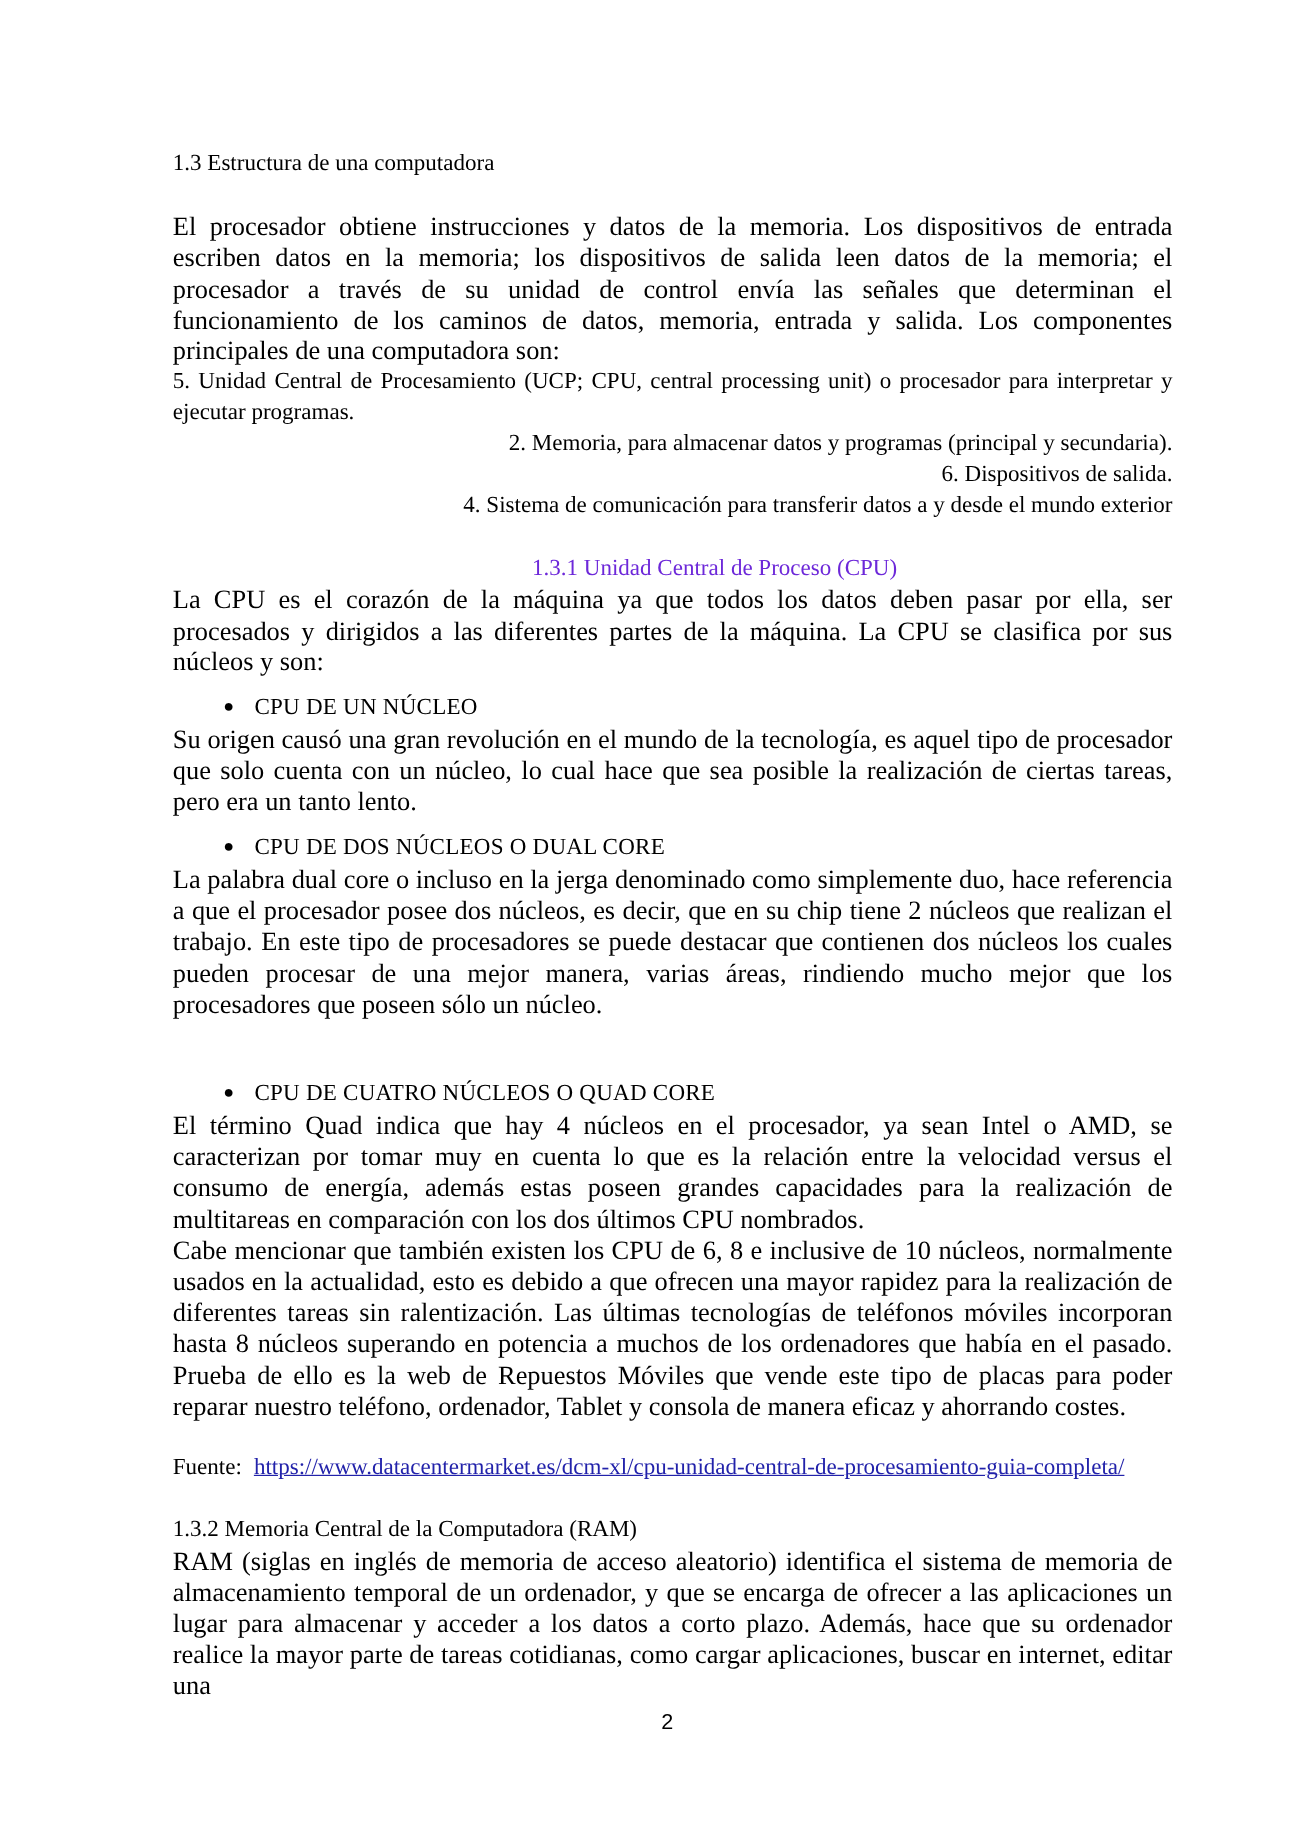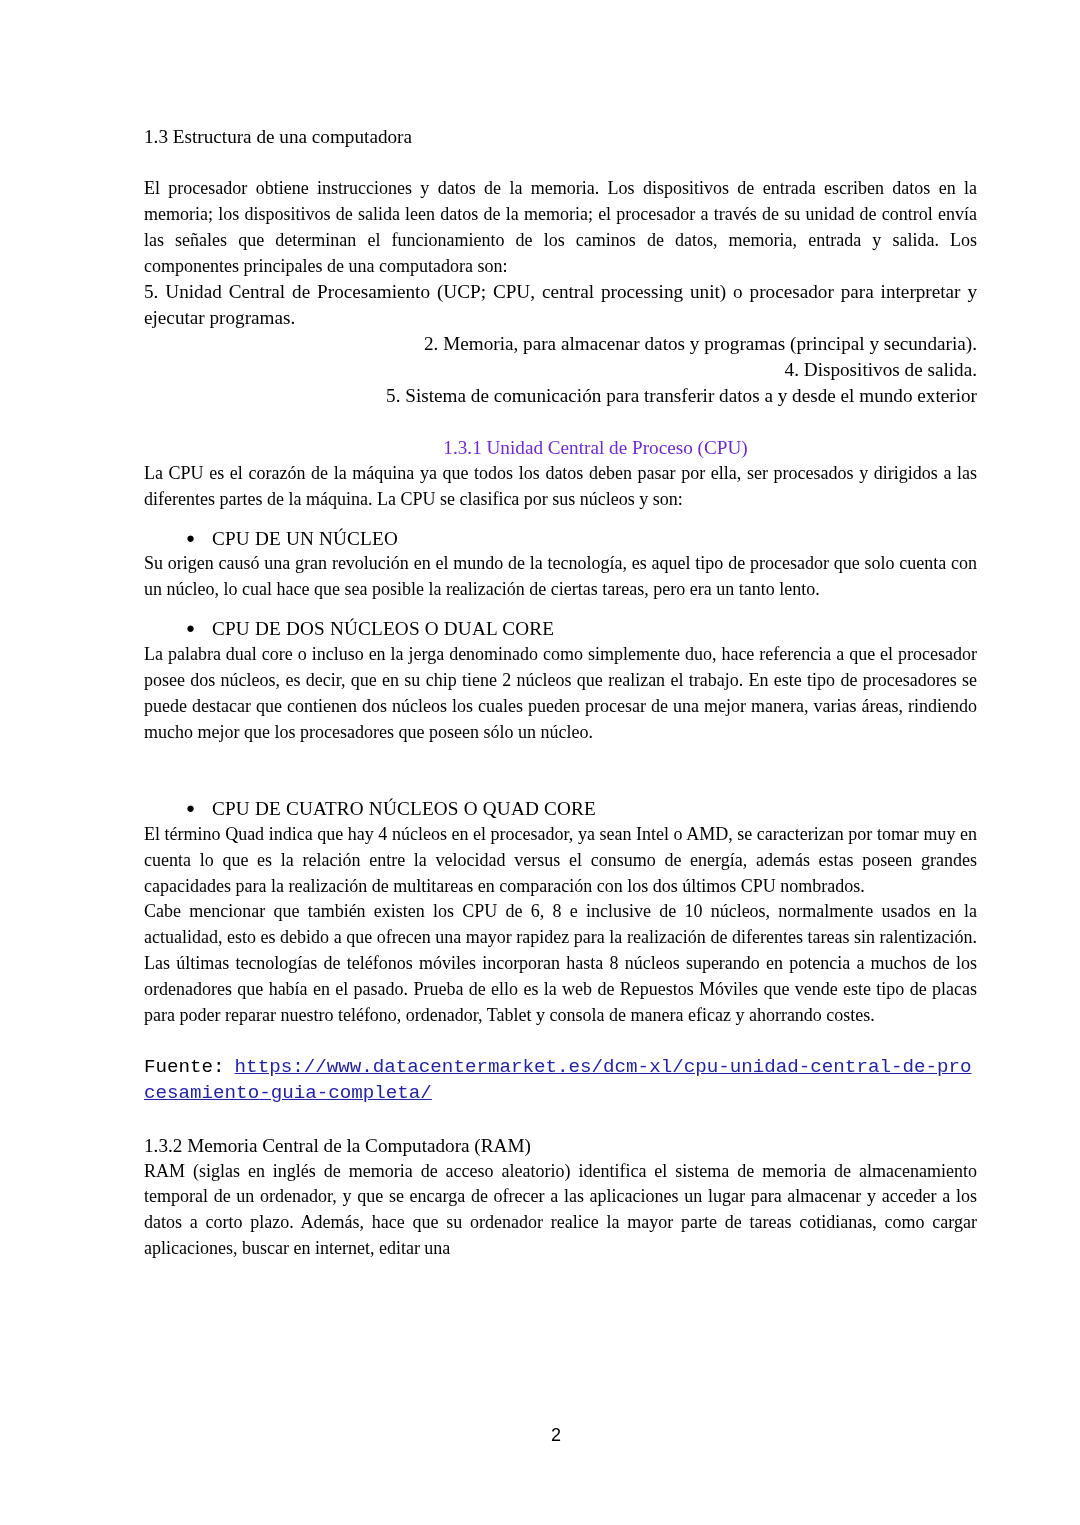--- a/index.html
+++ b/index.html
@@ -28,21 +28,21 @@
 
   .content {
     position: absolute;
     left: 128px;
     top: 124px;
     width: 833px;
   }
 
   
   .para {
-    font-size: 18px;
+    font-size: 22px;
     line-height: 25.9px;
     text-align: justify;
     text-justify: inter-word;
     margin: 0;
     hyphens: none;
     color: #000000;
   }
   .heading {
     font-size: 19.2px;
     line-height: 25.9px;
@@ -101,21 +101,20 @@
     color: #2222aa;
     text-decoration: underline;
     word-break: break-all;
   }
   .source-line {
     font-size: 19.2px;
     line-height: 25.9px;
     text-align: left;
     margin: 0;
     color: #000000;
-    font-family: Liberation Mono, monospace;
   }
   .source-label {
     margin-right: 10px;
   }
 
   
   .page-number {
     position: absolute;
     left: 0;
     top: 1424px;
@@ -134,22 +133,22 @@
   <div class="content">
 
     <p class="heading">1.3 Estructura de una computadora</p>
 
     <div class="gap-1"></div>
 
     <p class="para">El procesador obtiene instrucciones y datos de la memoria. Los dispositivos de entrada escriben datos en la memoria; los dispositivos de salida leen datos de la memoria; el procesador a través de su unidad de control envía las señales que determinan el funcionamiento de los caminos de datos, memoria, entrada y salida. Los componentes principales de una computadora son:</p>
 
     <p class="listline">5.  Unidad Central de Procesamiento (UCP; CPU, central processing unit) o procesador para interpretar y ejecutar programas.</p>
     <p class="listline nojust">2.  Memoria, para almacenar datos y programas (principal y secundaria).</p>
-    <p class="listline nojust">4.  Dispositivos de salida.</p>
-    <p class="listline nojust">5. Sistema de comunicación para transferir datos a y desde el mundo exterior</p>
+    <p class="listline nojust">6.  Dispositivos de salida.</p>
+    <p class="listline nojust">4. Sistema de comunicación para transferir datos a y desde el mundo exterior</p>
 
     <div class="gap-1"></div>
 
     <p class="subheading">1.3.1 Unidad Central de Proceso (CPU)</p>
 
     <p class="para">La CPU es el corazón de la máquina ya que todos los datos deben pasar por ella, ser procesados y dirigidos a las diferentes partes de la máquina. La CPU se clasifica por sus núcleos y son:</p>
 
     <div class="gap-small"></div>
 
     <div class="bullet-row">

